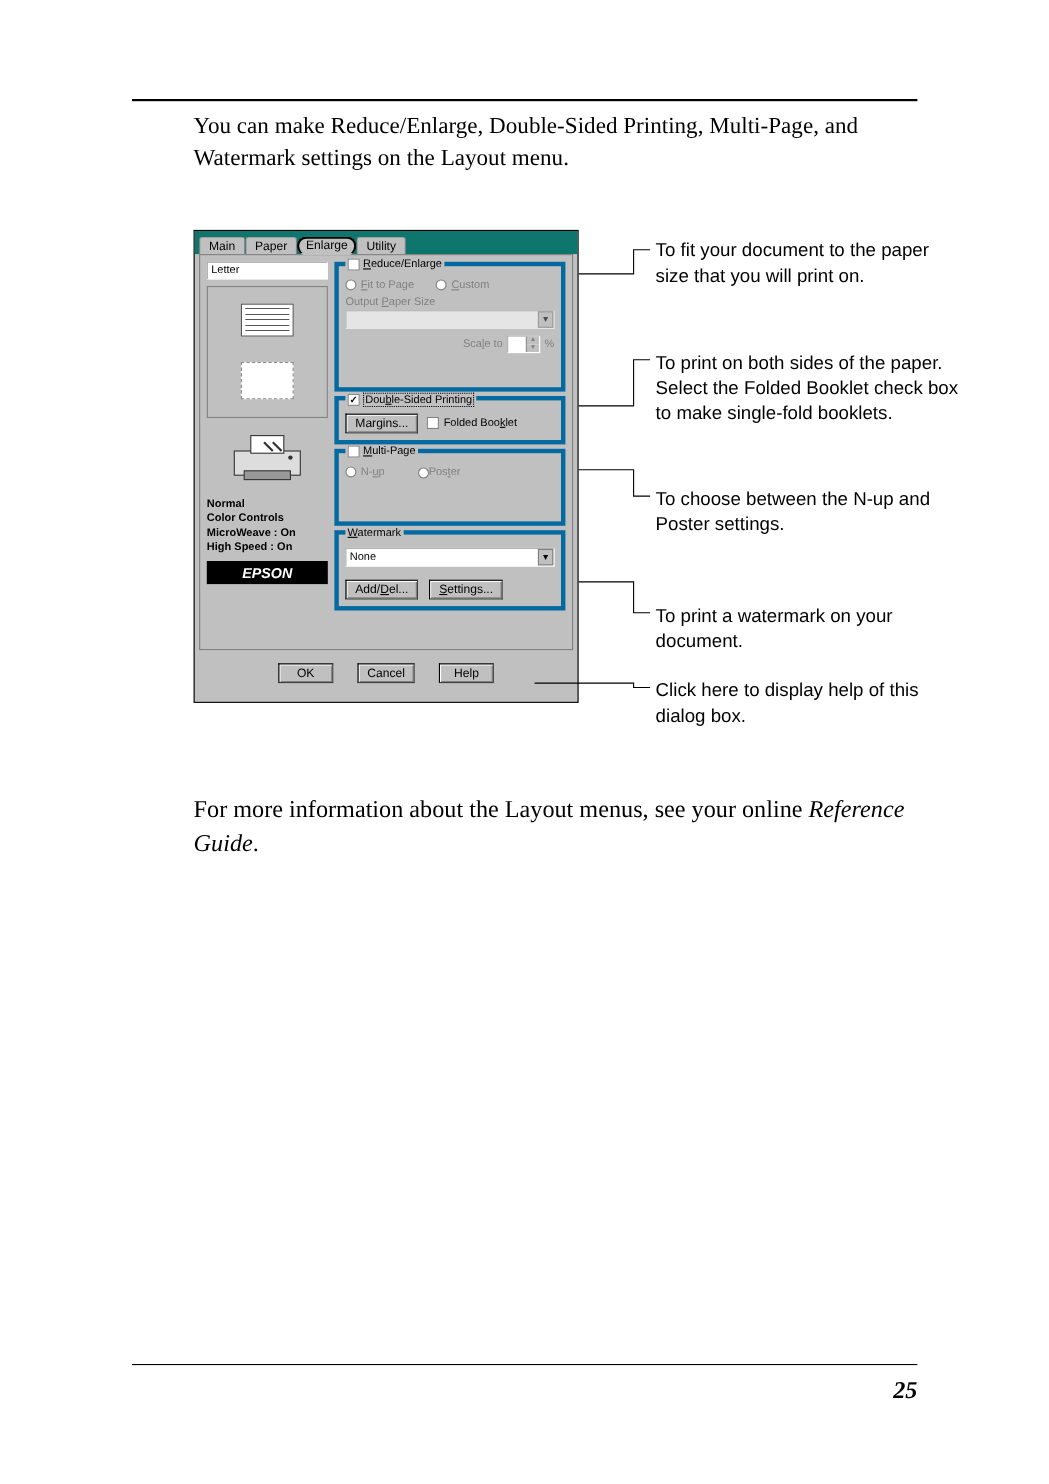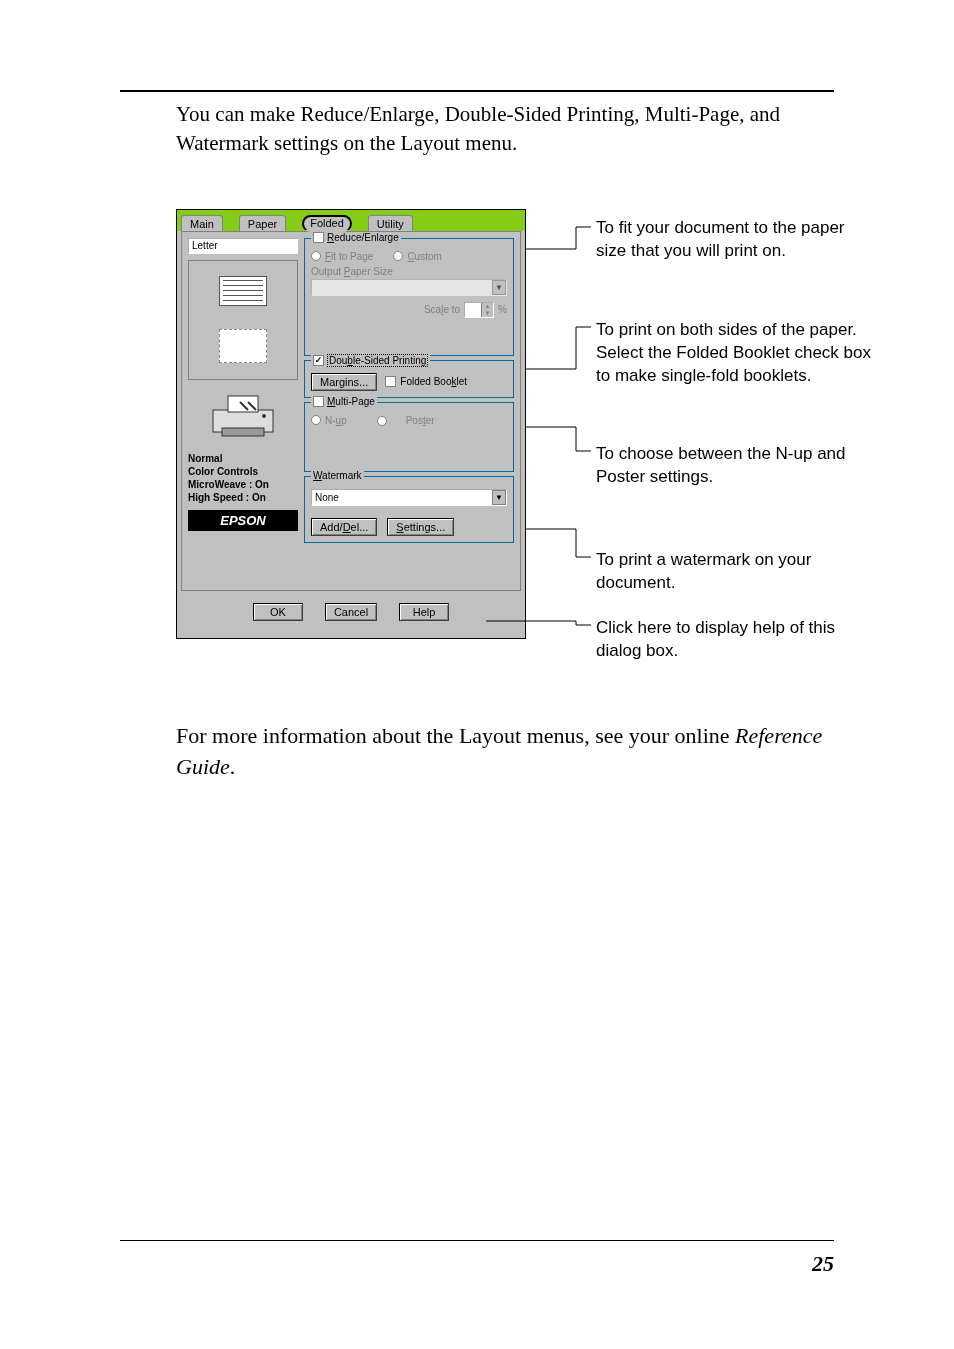--- a/index.html
+++ b/index.html
@@ -57,22 +57,22 @@
       width: 350px;
       height: 430px;
       border: 1px solid #000;
       background: #c0c0c0;
       font-family: Tahoma, Arial, sans-serif;
       font-size: 11px;
     }
     .tabs {
       display: flex;
       padding: 4px 4px 0 4px;
-      gap: 16px;
-      background: #84cc16;
+      gap: 0;
+      background: #0f766e;
       position: relative;
     }
     .tab {
       border: 1px solid #808080;
       border-bottom: none;
       padding: 2px 8px;
       background: #c0c0c0;
       border-radius: 3px 3px 0 0;
       font-size: 11px;
       position: relative;
@@ -163,21 +163,21 @@
       font-size: 13px;
     }
 
     .right-col {
       flex: 1;
       display: flex;
       flex-direction: column;
       gap: 4px;
     }
     .group {
-      border: 1px solid #0369a1;
+      border: 4px solid #0369a1;
       padding: 6px 6px 6px 6px;
       position: relative;
     }
     .group-legend {
       position: absolute;
       top: -7px;
       left: 6px;
       background: #c0c0c0;
       padding: 0 2px;
       font-size: 10px;
@@ -295,21 +295,21 @@
   <div class="rule"></div>
 
   <p class="body-text">You can make Reduce/Enlarge, Double-Sided Printing, Multi-Page, and Watermark settings on the Layout menu.</p>
 
   <div class="figure">
 
     <div class="dialog">
       <div class="tabs">
         <div class="tab">Main</div>
         <div class="tab">Paper</div>
-        <div class="tab active">Folded</div>
+        <div class="tab active">Enlarge</div>
         <div class="tab">Utility</div>
       </div>
       <div class="tab-body">
 
         <div class="left-col">
           <div class="paper-size-field">Letter</div>
           <div class="preview-box">
             <div class="paper-icon"></div>
             <div class="paper-icon2"></div>
           </div>
@@ -383,21 +383,21 @@
           <div class="group" style="height:70px;">
             <div class="group-legend">
               <span class="chk"></span>
               <span><span class="u">M</span>ulti-Page</span>
             </div>
             <div class="multipage-inner row" style="margin-top:6px;">
               <span style="display:flex;align-items:center;gap:4px;">
                 <span class="radio"></span>
                 <span>N-<span class="u">u</span>p</span>
               </span>
-              <span style="display:flex;align-items:flex-end;gap:19px;">
+              <span style="display:flex;align-items:flex-end;gap:0;">
                 <span class="radio"></span>
                 <span>Pos<span class="u">t</span>er</span>
               </span>
             </div>
           </div>
 
           <div class="group">
             <div class="group-legend">
               <span><span class="u">W</span>atermark</span>
             </div>

